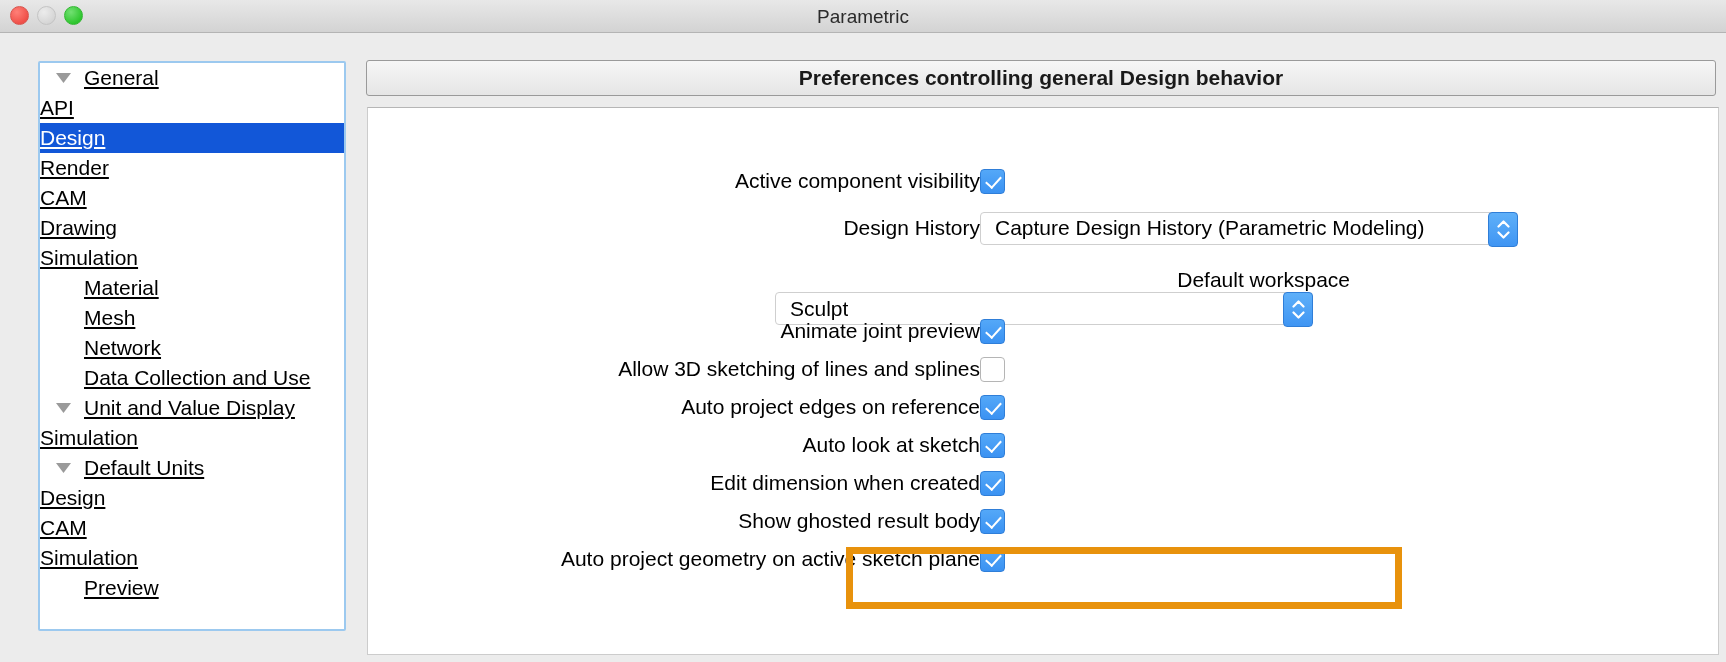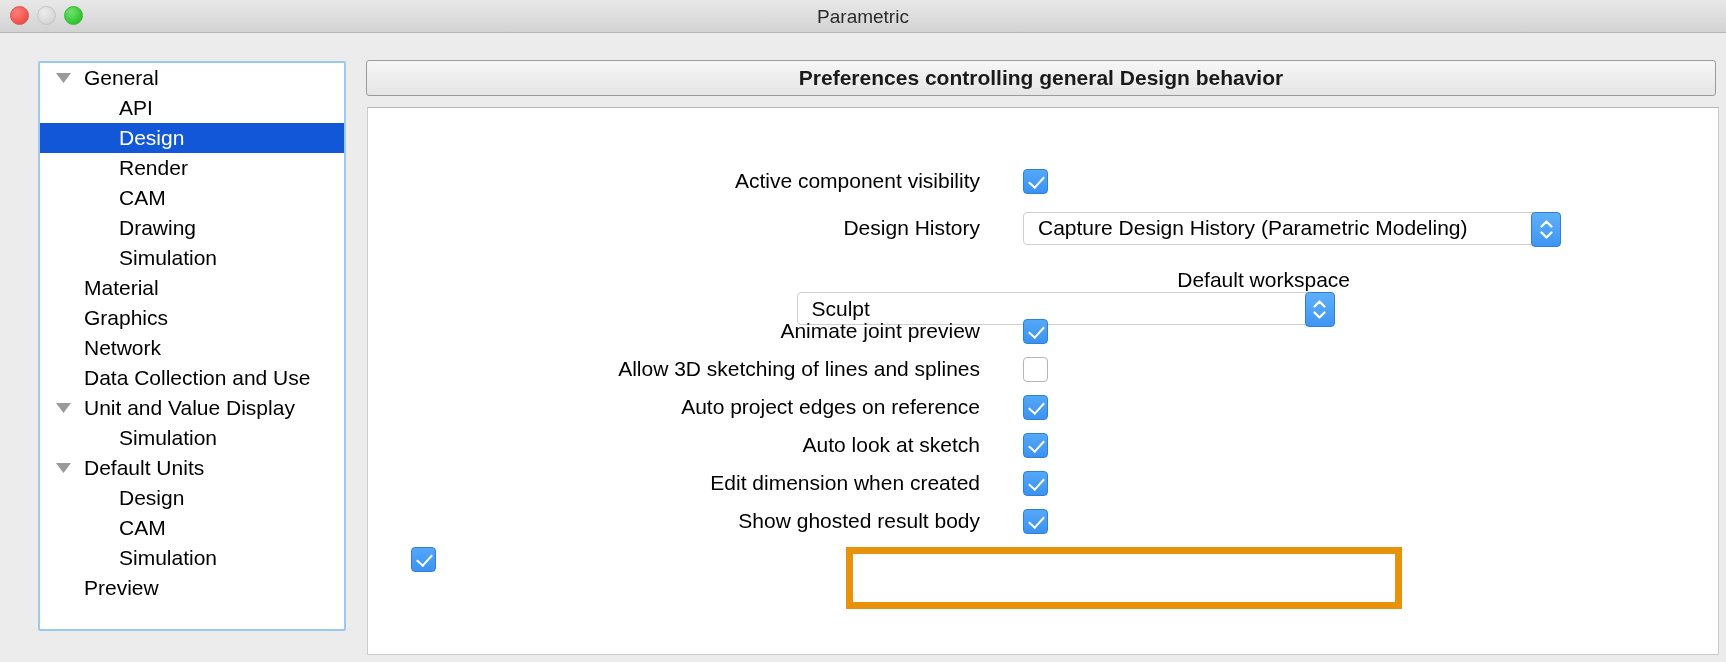--- a/index.html
+++ b/index.html
@@ -70,37 +70,38 @@
     border-radius: 2px;
     overflow: hidden;
   }
   .tree-row {
     position: relative;
     height: 30px;
     line-height: 30px;
     font-size: 21px;
     color: #000000;
     white-space: nowrap;
+    text-decoration: underline;
   }
   .tree-row.selected {
     background: #1257d8;
     color: #ffffff;
   }
   .disclosure {
     position: absolute;
     left: 14px; top: 0;
     width: 18px; height: 30px;
     display: flex;
     align-items: center;
     justify-content: center;
   }
   .disclosure svg { display: block; }
   .tree-label { display: block; }
   .tree-label.lvl0 { padding-left: 44px; }
-  .tree-label.lvl1 { padding-left: 79px; }
+  .tree-label.lvl1 { }
 
   
   #right-pane {
     position: absolute;
     left: 362px; top: 22px;
     width: 1364px; height: 600px;
   }
 
   #pane-header {
     position: absolute;
@@ -134,21 +135,21 @@
     display: flex;
     align-items: center;
   }
   .pref-label {
     width: 612px;
     text-align: right;
     font-size: 21px;
     color: #000000;
     white-space: nowrap;
   }
-  .pref-control { flex: 0 0 auto; margin-left: 43px; }
+  .pref-control { flex: 0 0 auto; }
 
   
   .checkbox {
     width: 25px; height: 25px;
     border-radius: 4px;
     display: inline-block;
     position: relative;
     vertical-align: middle;
   }
   .checkbox.on {
@@ -252,21 +253,21 @@
         <div class="tree-row">
           <span class="tree-label lvl1">Drawing</span>
         </div>
         <div class="tree-row">
           <span class="tree-label lvl1">Simulation</span>
         </div>
         <div class="tree-row">
           <span class="tree-label lvl0">Material</span>
         </div>
         <div class="tree-row">
-          <span class="tree-label lvl0">Graphics</span>
+          <span class="tree-label lvl0">Mesh</span>
         </div>
         <div class="tree-row">
           <span class="tree-label lvl0">Network</span>
         </div>
         <div class="tree-row">
           <span class="tree-label lvl0">Data Collection and Use</span>
         </div>
         <div class="tree-row">
           <span class="disclosure">
             <svg width="15" height="10" viewBox="0 0 15 10">
@@ -357,20 +358,21 @@
           </div>
           <div class="pref-row" style="top: 398px;">
             <div class="pref-label">Show ghosted result body</div>
             <div class="pref-control"><span class="checkbox on"></span></div>
           </div>
           <div class="pref-row" style="top: 360px;">
             <div class="pref-label">Edit dimension when created</div>
             <div class="pref-control"><span class="checkbox on"></span></div>
           </div>
           <div class="pref-row" style="top: 436px;">
+            <div class="pref-label">Auto project geometry on active sketch plane</div>
             <div class="pref-control"><span class="checkbox on"></span></div>
           </div>
         </div>
       <div id="highlight-box" style="border-color: rgb(232, 146, 12);"></div>
     </div>
 
   </div>
 </div>
 
 </body></html>

